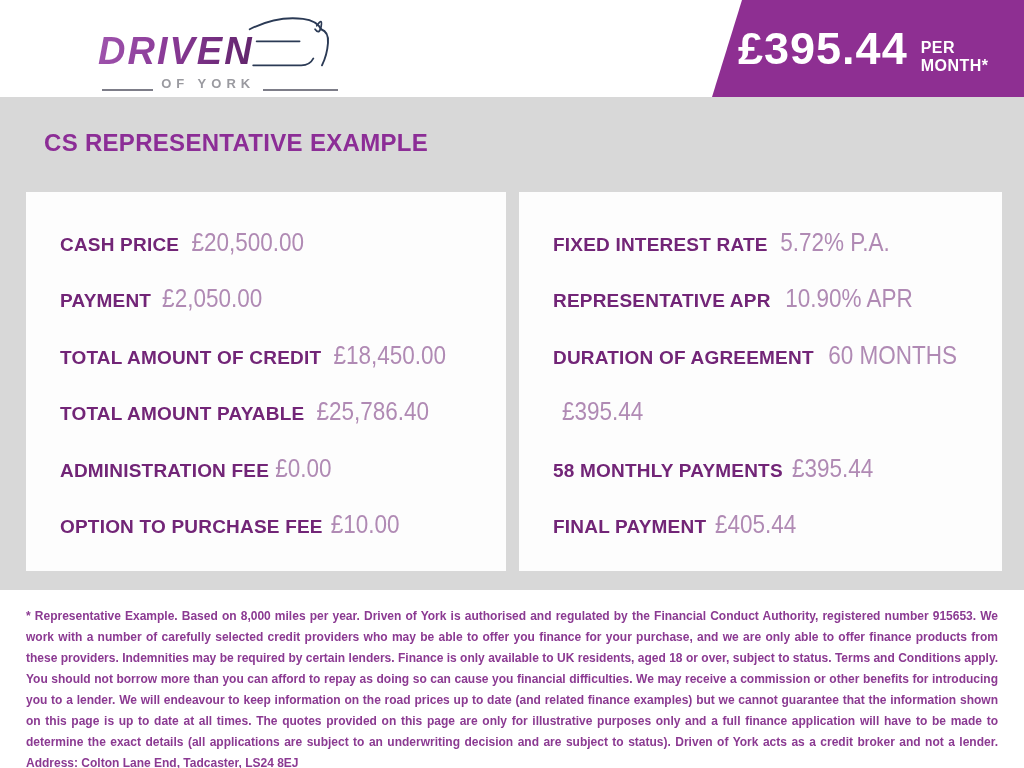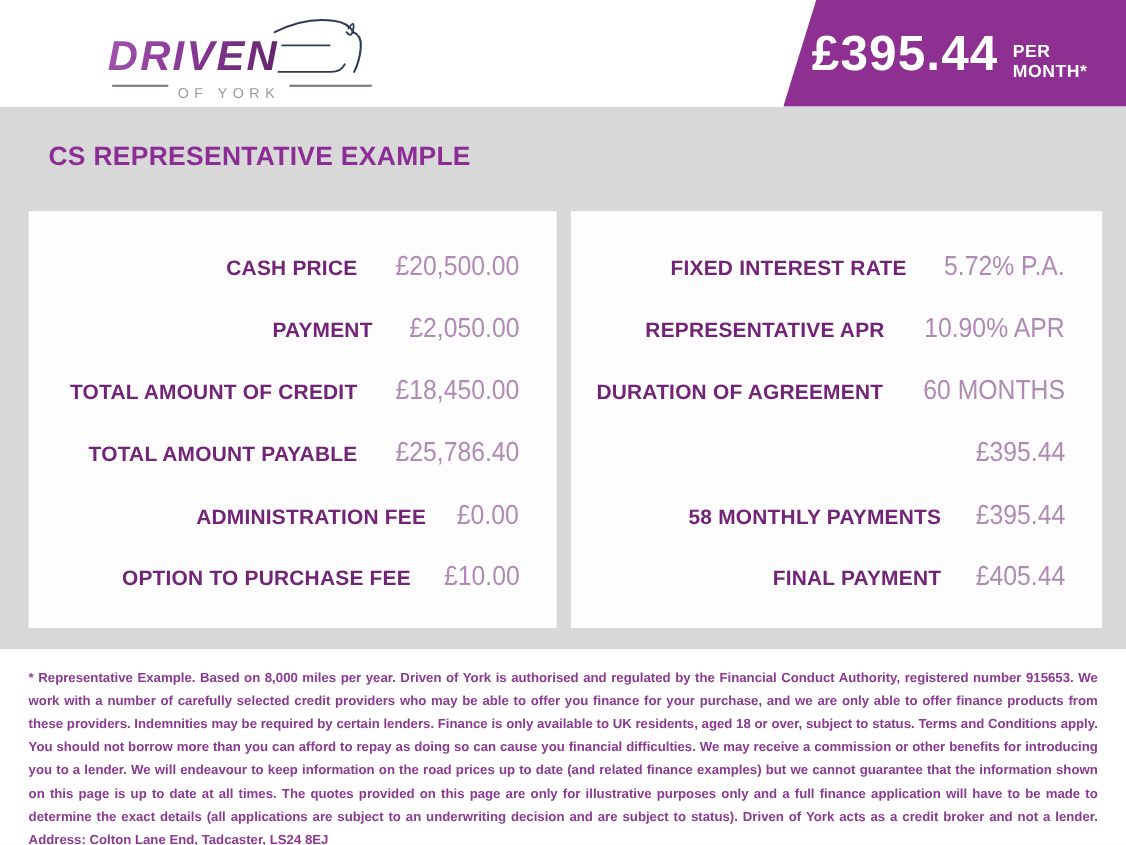--- a/index.html
+++ b/index.html
@@ -17,21 +17,21 @@
     font-size:38px; font-weight:800; font-style:italic; letter-spacing:2px;
     color:#7b2d86; line-height:1; padding-top:6px;
   }
   @supports (-webkit-background-clip: text) {
     .logo-brand {
       background:linear-gradient(105deg,#a055ae 0%, #8a3a97 45%, #5f2369 100%);
       -webkit-background-clip:text; background-clip:text; -webkit-text-fill-color:transparent;
     }
   }
   .logo-car { margin-left:-6px; margin-bottom:-8px; }
-  .logo-sub { display:flex; align-items:flex-start; margin-top:6px; margin-left:4px; }
+  .logo-sub { display:flex; align-items:flex-end; margin-top:6px; margin-left:4px;font-weight:bold; }
   .logo-sub-line { border-top:2px solid #7d7d88; height:0; }
   .logo-sub-line.left  { width:52px; }
   .logo-sub-line.right { width:76px; }
   .logo-sub-text { color:#9a9aa0; font-size:13px; letter-spacing:5px; padding:0 8px; white-space:nowrap; }
 
   .price-banner {
     position:absolute; top:0; right:0; width:312px; height:97px;
     background:#8e2f92;
     clip-path:polygon(30px 0, 100% 0, 100% 100%, 0 100%);
     display:flex; align-items:center; justify-content:center;
@@ -50,21 +50,21 @@
 
   
   .card {
     position:absolute; top:192px; height:379px; background:#fdfdfd;
     display:flex; flex-direction:column; justify-content:space-between;
     padding:36px 34px 32px 34px;
   }
   .card.left  { left:26px;  width:480px; }
   .card.right { left:519px; width:483px; }
 
-  .fin-row { display:flex; justify-content:flex-end; align-items:baseline;gap:22px; }
+  .fin-row { display:flex; justify-content:flex-start; align-items:baseline; }
   .fin-label { font-size:19px; font-weight:700; color:#722577; letter-spacing:0.2px; white-space:nowrap; }
   .fin-value {
     font-size:25px; font-weight:400; color:#b08ab4; white-space:nowrap;
     display:inline-block; transform:scaleX(0.9); transform-origin:right center;
   }
 
   
   .footer { position:absolute; top:590px; left:0; width:1024px; height:168px; background:#ffffff; }
   .disclaimer {
     position:absolute; left:26px; top:16px; width:972px;

